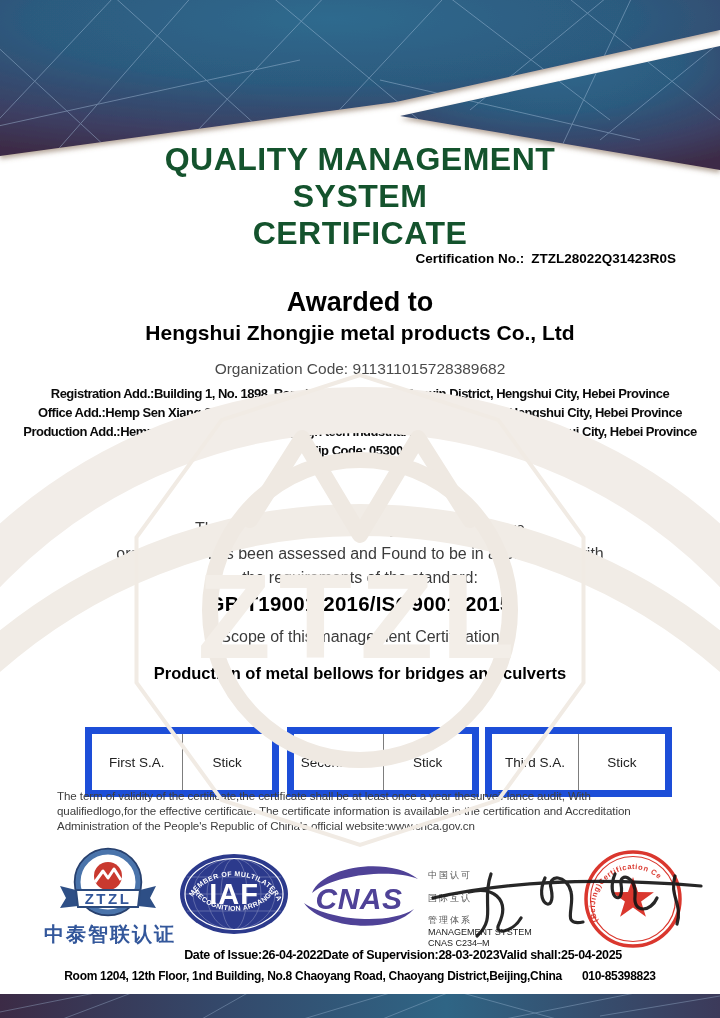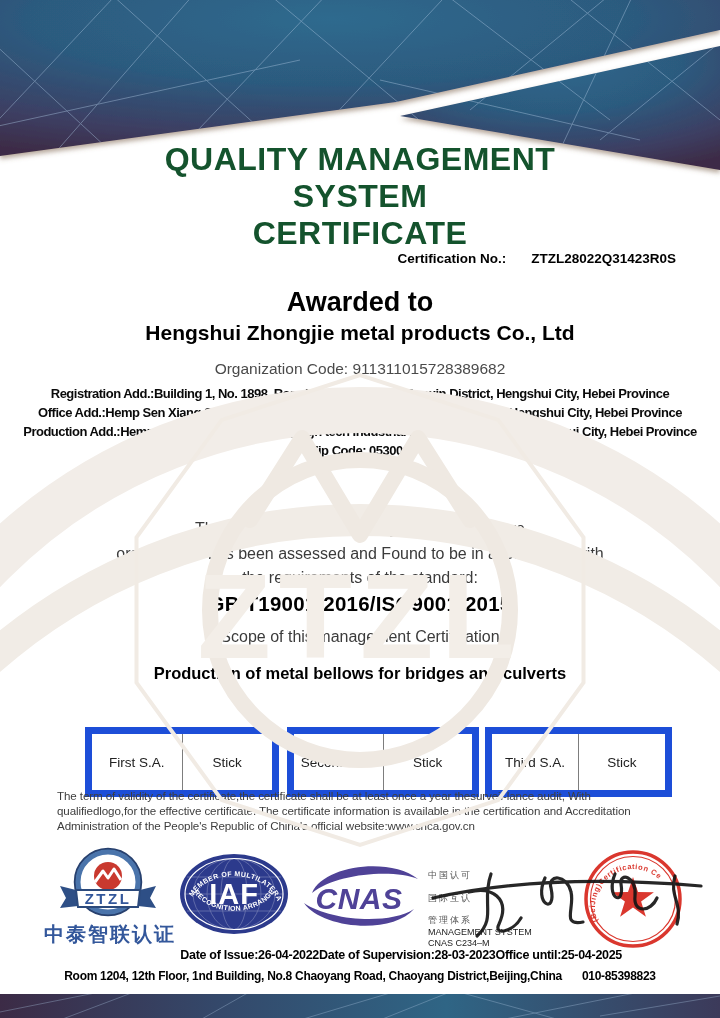--- a/index.html
+++ b/index.html
@@ -12,21 +12,21 @@
   .wm{z-index:1;}
   .hdr,.ftr{z-index:2;}
   .content{z-index:3;}
 
   .hdr{top:0;left:0;}
   .ftr{bottom:0;left:0;}
   .wm{top:320px;left:0;}
 
   .title{top:141px;left:0;width:100%;text-align:center;color:#14532d;
          font-weight:bold;font-size:32px;line-height:37px;letter-spacing:.5px;}
-  .certno{top:251px;right:44px;display:flex;gap:25px;font-size:13.5px;font-weight:bold;}
+  .certno{top:251px;right:44px;display:flex;gap:7px;font-size:13.5px;font-weight:bold;}
 
   .awarded{top:287px;left:0;width:100%;text-align:center;font-size:27px;font-weight:bold;}
   .company{top:321px;left:0;width:100%;text-align:center;font-size:21px;font-weight:bold;}
   .orgcode{top:360px;left:0;width:100%;text-align:center;font-size:15.5px;color:#4a4a4a;}
 
   .addr{top:384px;left:20px;width:680px;font-weight:bold;font-size:13px;line-height:19px;
         letter-spacing:-0.5px;color:#0a0a0a;}
   .addr .c{text-align:center;white-space:nowrap;}
   .addr .zc{text-align:center;}
   .addr .j{text-align:justify;text-align-last:center;}
@@ -230,21 +230,21 @@
         <path d="M44,52 C66,46 86,58 74,84 C68,96 88,92 96,78"></path>
         <path d="M120,38 C108,64 132,76 126,48 C122,34 142,34 146,52 C150,68 136,86 158,82"></path>
         <path d="M190,34 C180,58 200,68 196,44 C194,32 212,36 210,56 C208,74 226,72 232,58"></path>
         <path d="M250,36 C244,56 258,64 252,84"></path>
       </g>
     </svg>
 
     <div class="abs dates">
       <span><span>Date of Issue:</span><span>26-04-2022</span></span>
       <span><span>Date of Supervision:</span><span>28-03-2023</span></span>
-      <span><span>Office until:</span><span>25-04-2025</span></span>
+      <span><span>Valid shall:</span><span>25-04-2025</span></span>
     </div>
 
     <div class="abs bottomaddr">
       <span>Room 1204, 12th Floor, 1nd Building, No.8 Chaoyang Road, Chaoyang District,Beijing,China</span>
       <span>010-85398823</span>
     </div>
   </div>
 
   <svg class="abs ftr" width="720" height="24" viewBox="0 0 720 24" aria-hidden="true">
     <defs>

